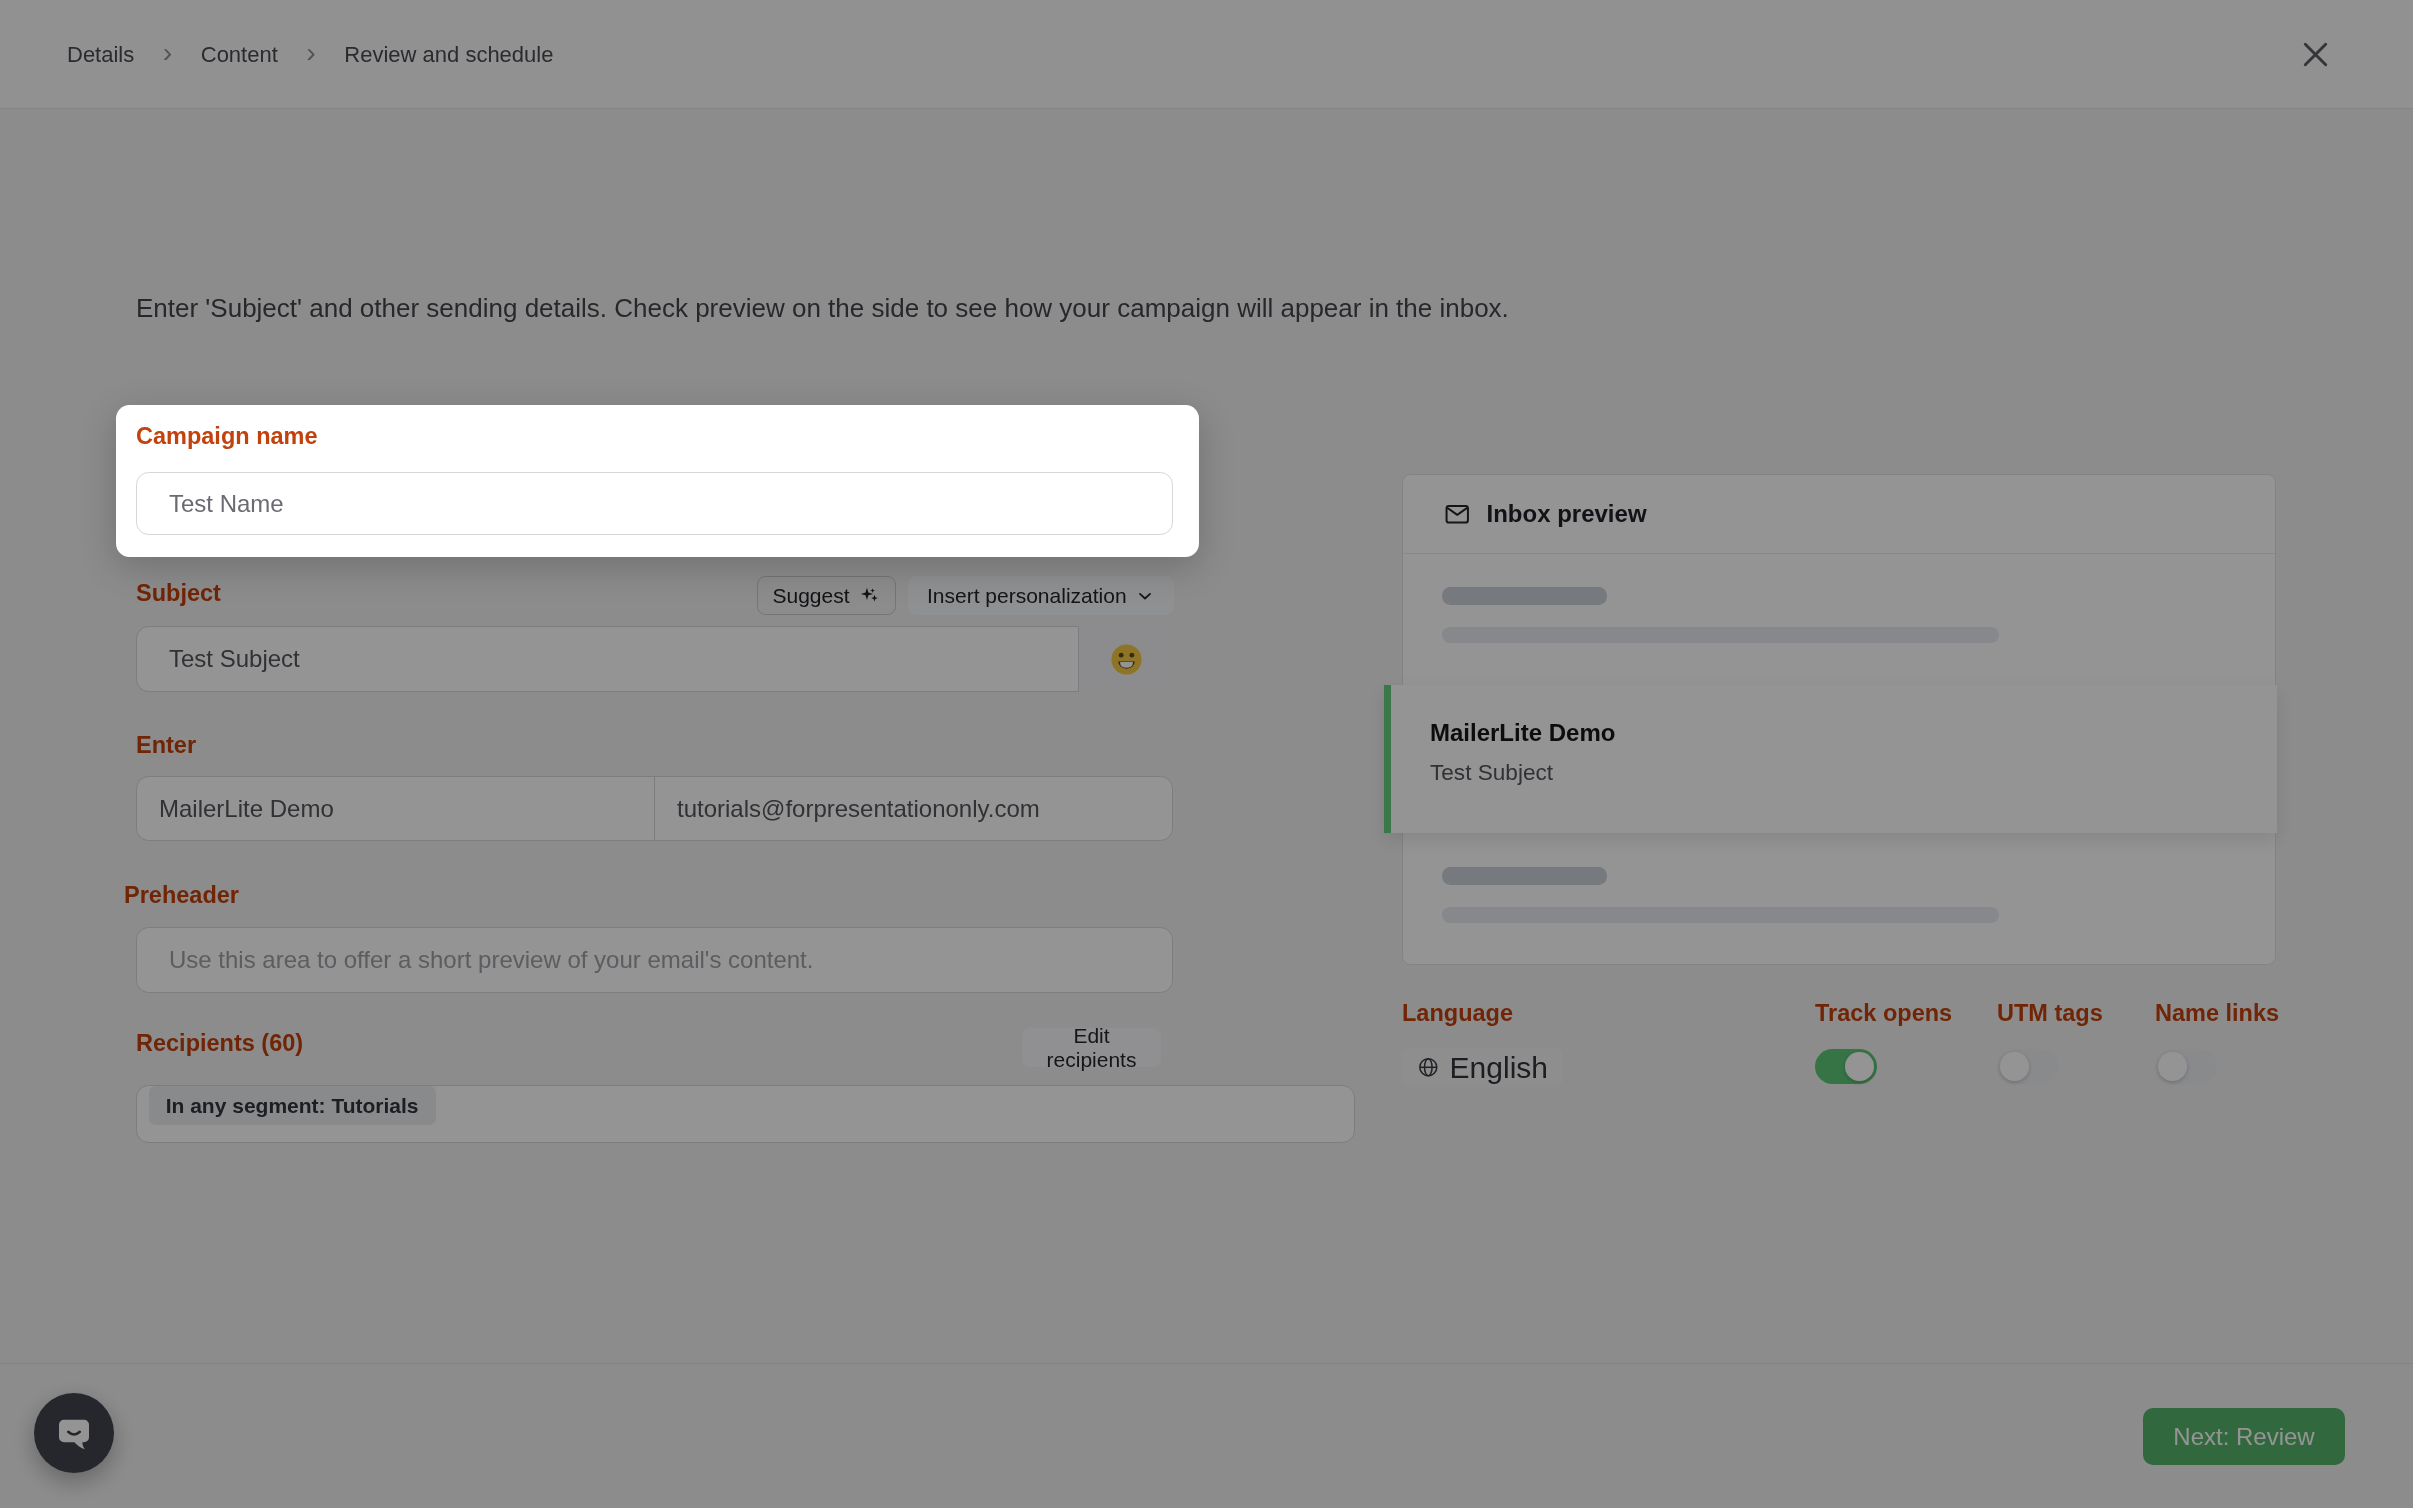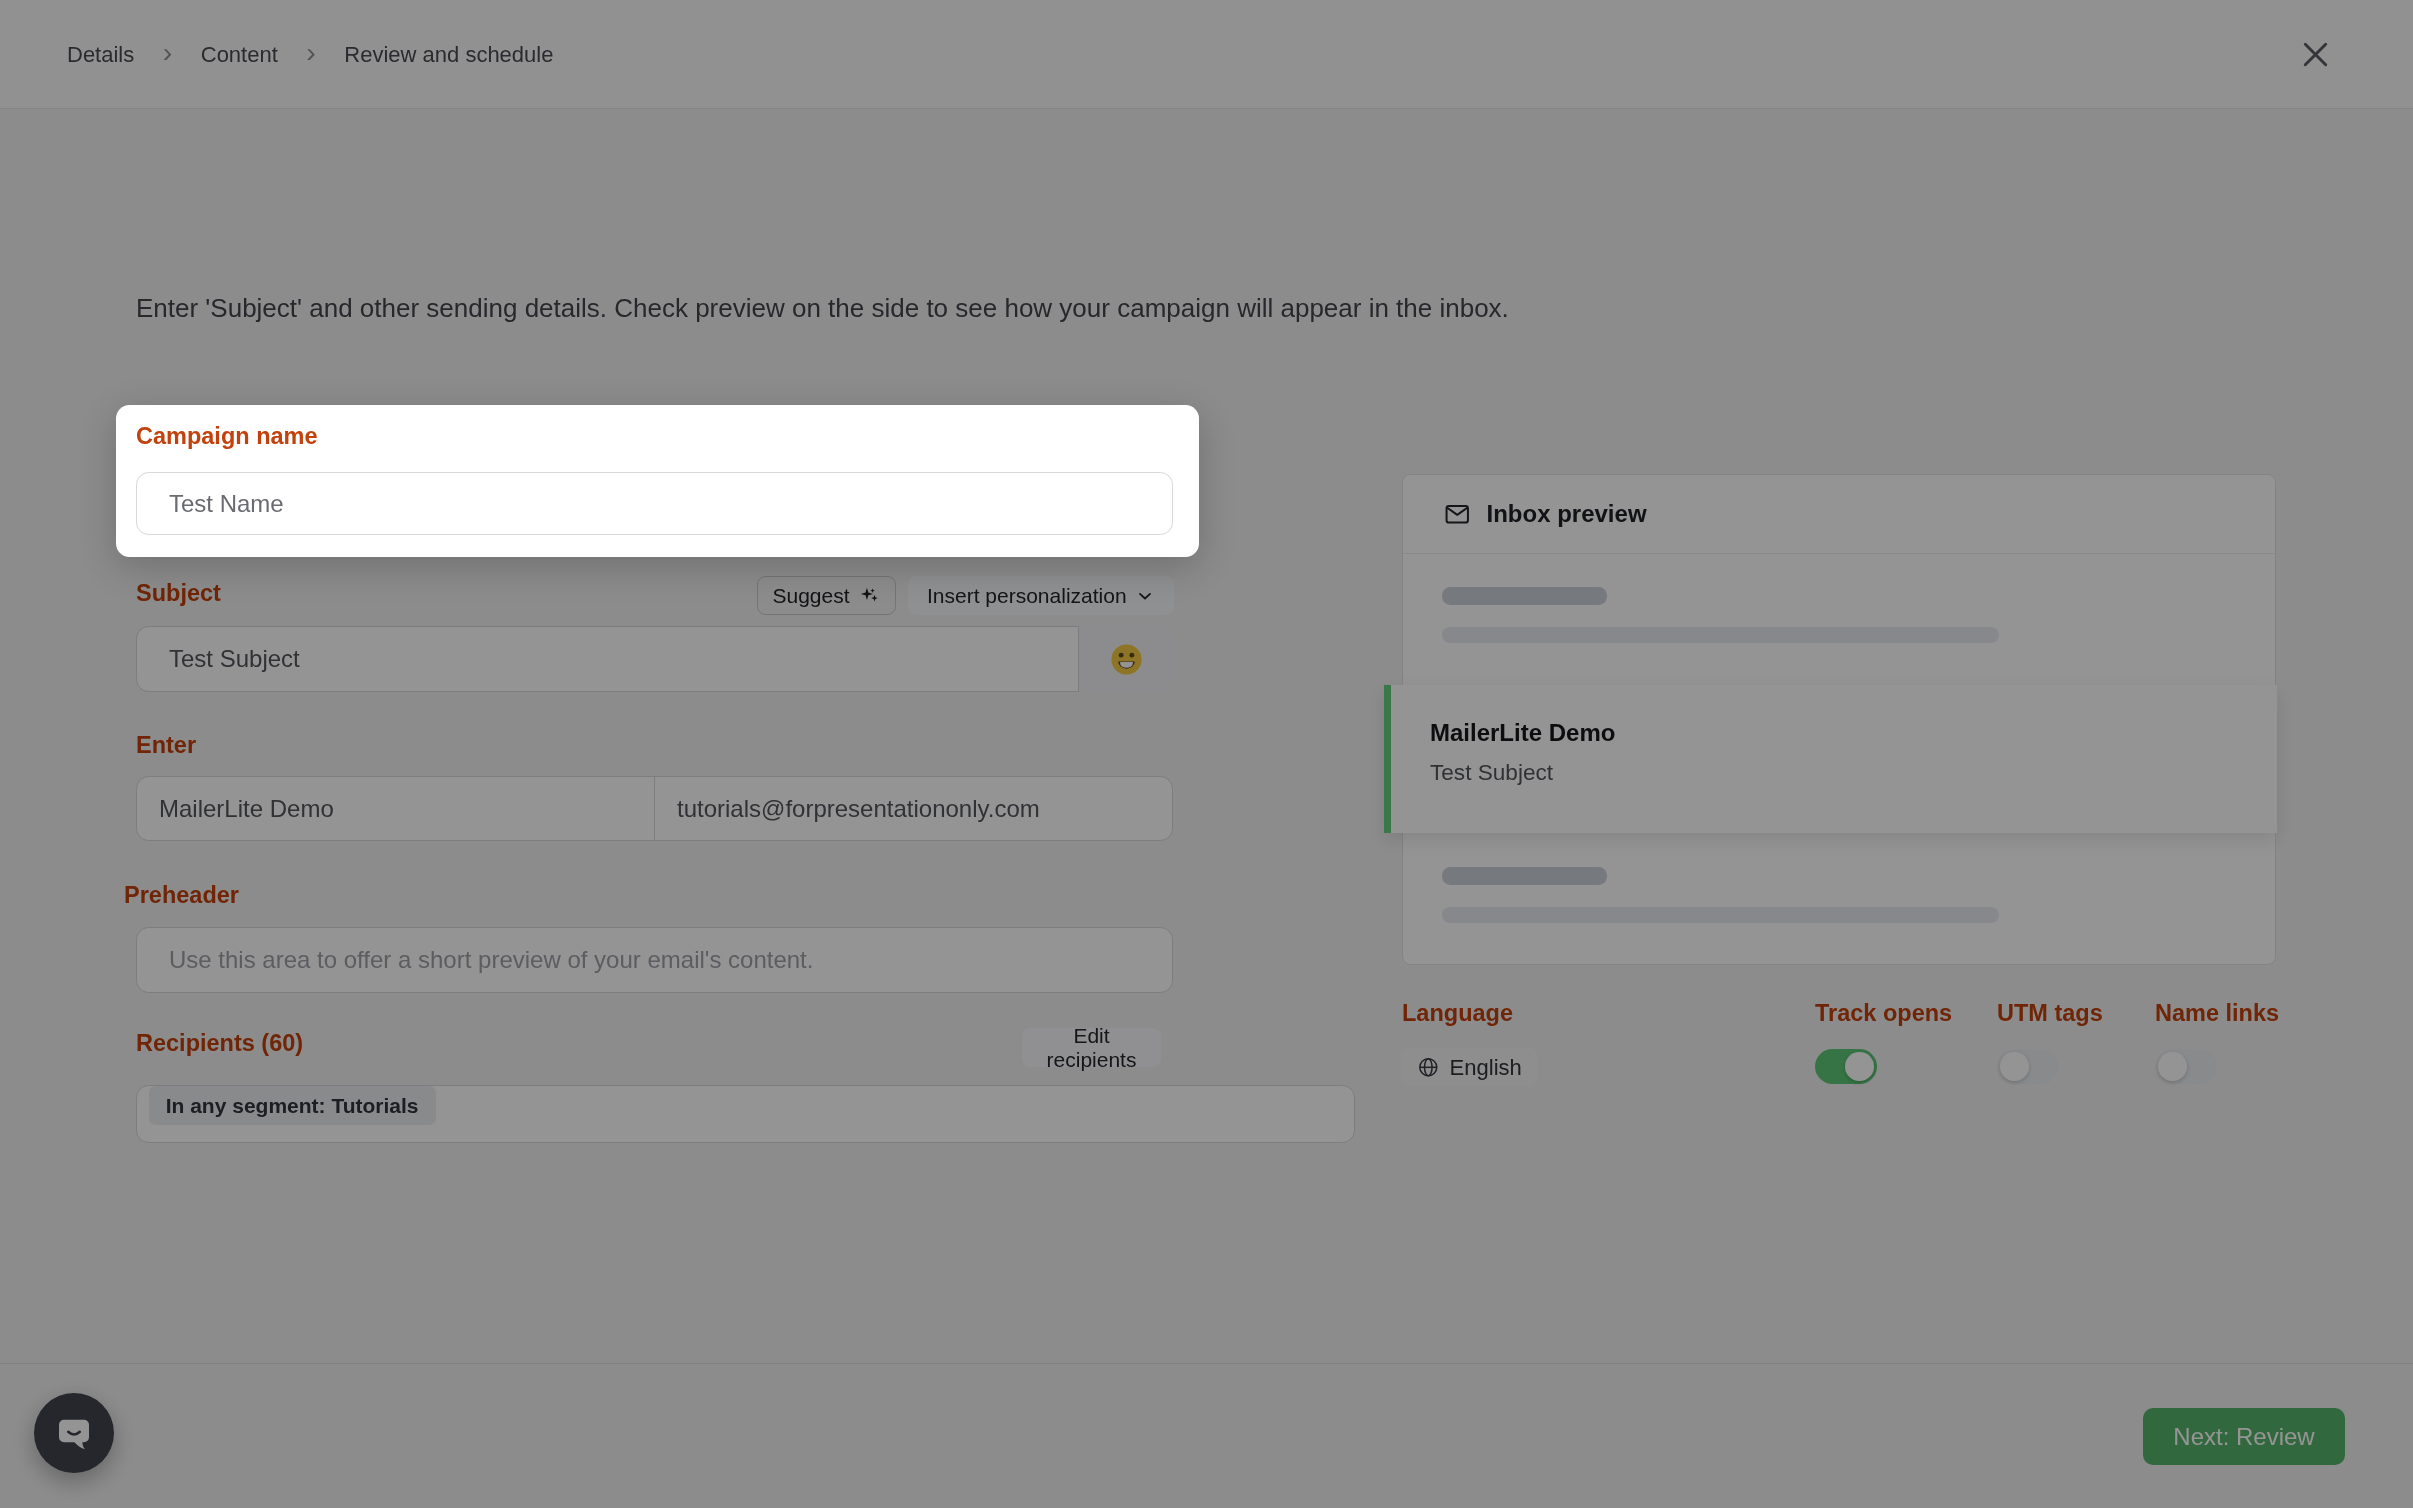--- a/index.html
+++ b/index.html
@@ -85,21 +85,21 @@
   .sk2b{left:1442px;top:907px;width:557px;height:16px;}
   .preview-row{position:absolute;left:1384px;top:685px;width:893px;height:148px;box-sizing:border-box;
     background:#fff;border-left:7.5px solid #66cf7e;box-shadow:0 6.7px 18.4px rgba(0,0,0,0.10);
     padding:34px 0 0 39px;z-index:2;}
   .preview-row .sender{font-size:24px;font-weight:700;color:#17181d;}
   .preview-row .subj{font-size:22.6px;color:#55565c;margin-top:13.4px;}
 
   
   .language-label{left:1402px;top:1000px;}
   .language-badge{position:absolute;left:1402px;top:1048px;height:39px;background:#f4f5f7;border-radius:7.5px;
-    display:inline-flex;align-items:center;gap:10px;padding:0 15px;font-size:22px;color:#33343a;cursor:pointer;}
+    display:inline-flex;align-items:center;gap:10px;padding:0 15px;font-size:30px;color:#33343a;cursor:pointer;}
   .toggle-label-1{left:1815px;top:1000px;}
   .toggle-label-2{left:1997px;top:1000px;}
   .toggle-label-3{left:2155px;top:1000px;}
   .toggle{position:absolute;top:1049px;width:62px;height:35px;border-radius:17.6px;cursor:pointer;}
   .toggle-1{left:1815px;} .toggle-2{left:1997px;} .toggle-3{left:2155px;}
   .toggle::after{content:"";position:absolute;top:3.4px;width:28.5px;height:28.5px;border-radius:50%;
     background:#fff;box-shadow:0 1.7px 4.2px rgba(0,0,0,0.18);}
   .toggle.on{background:#5dc878;}
   .toggle.on::after{right:3.4px;}
   .toggle.off{background:#eceef2;}

